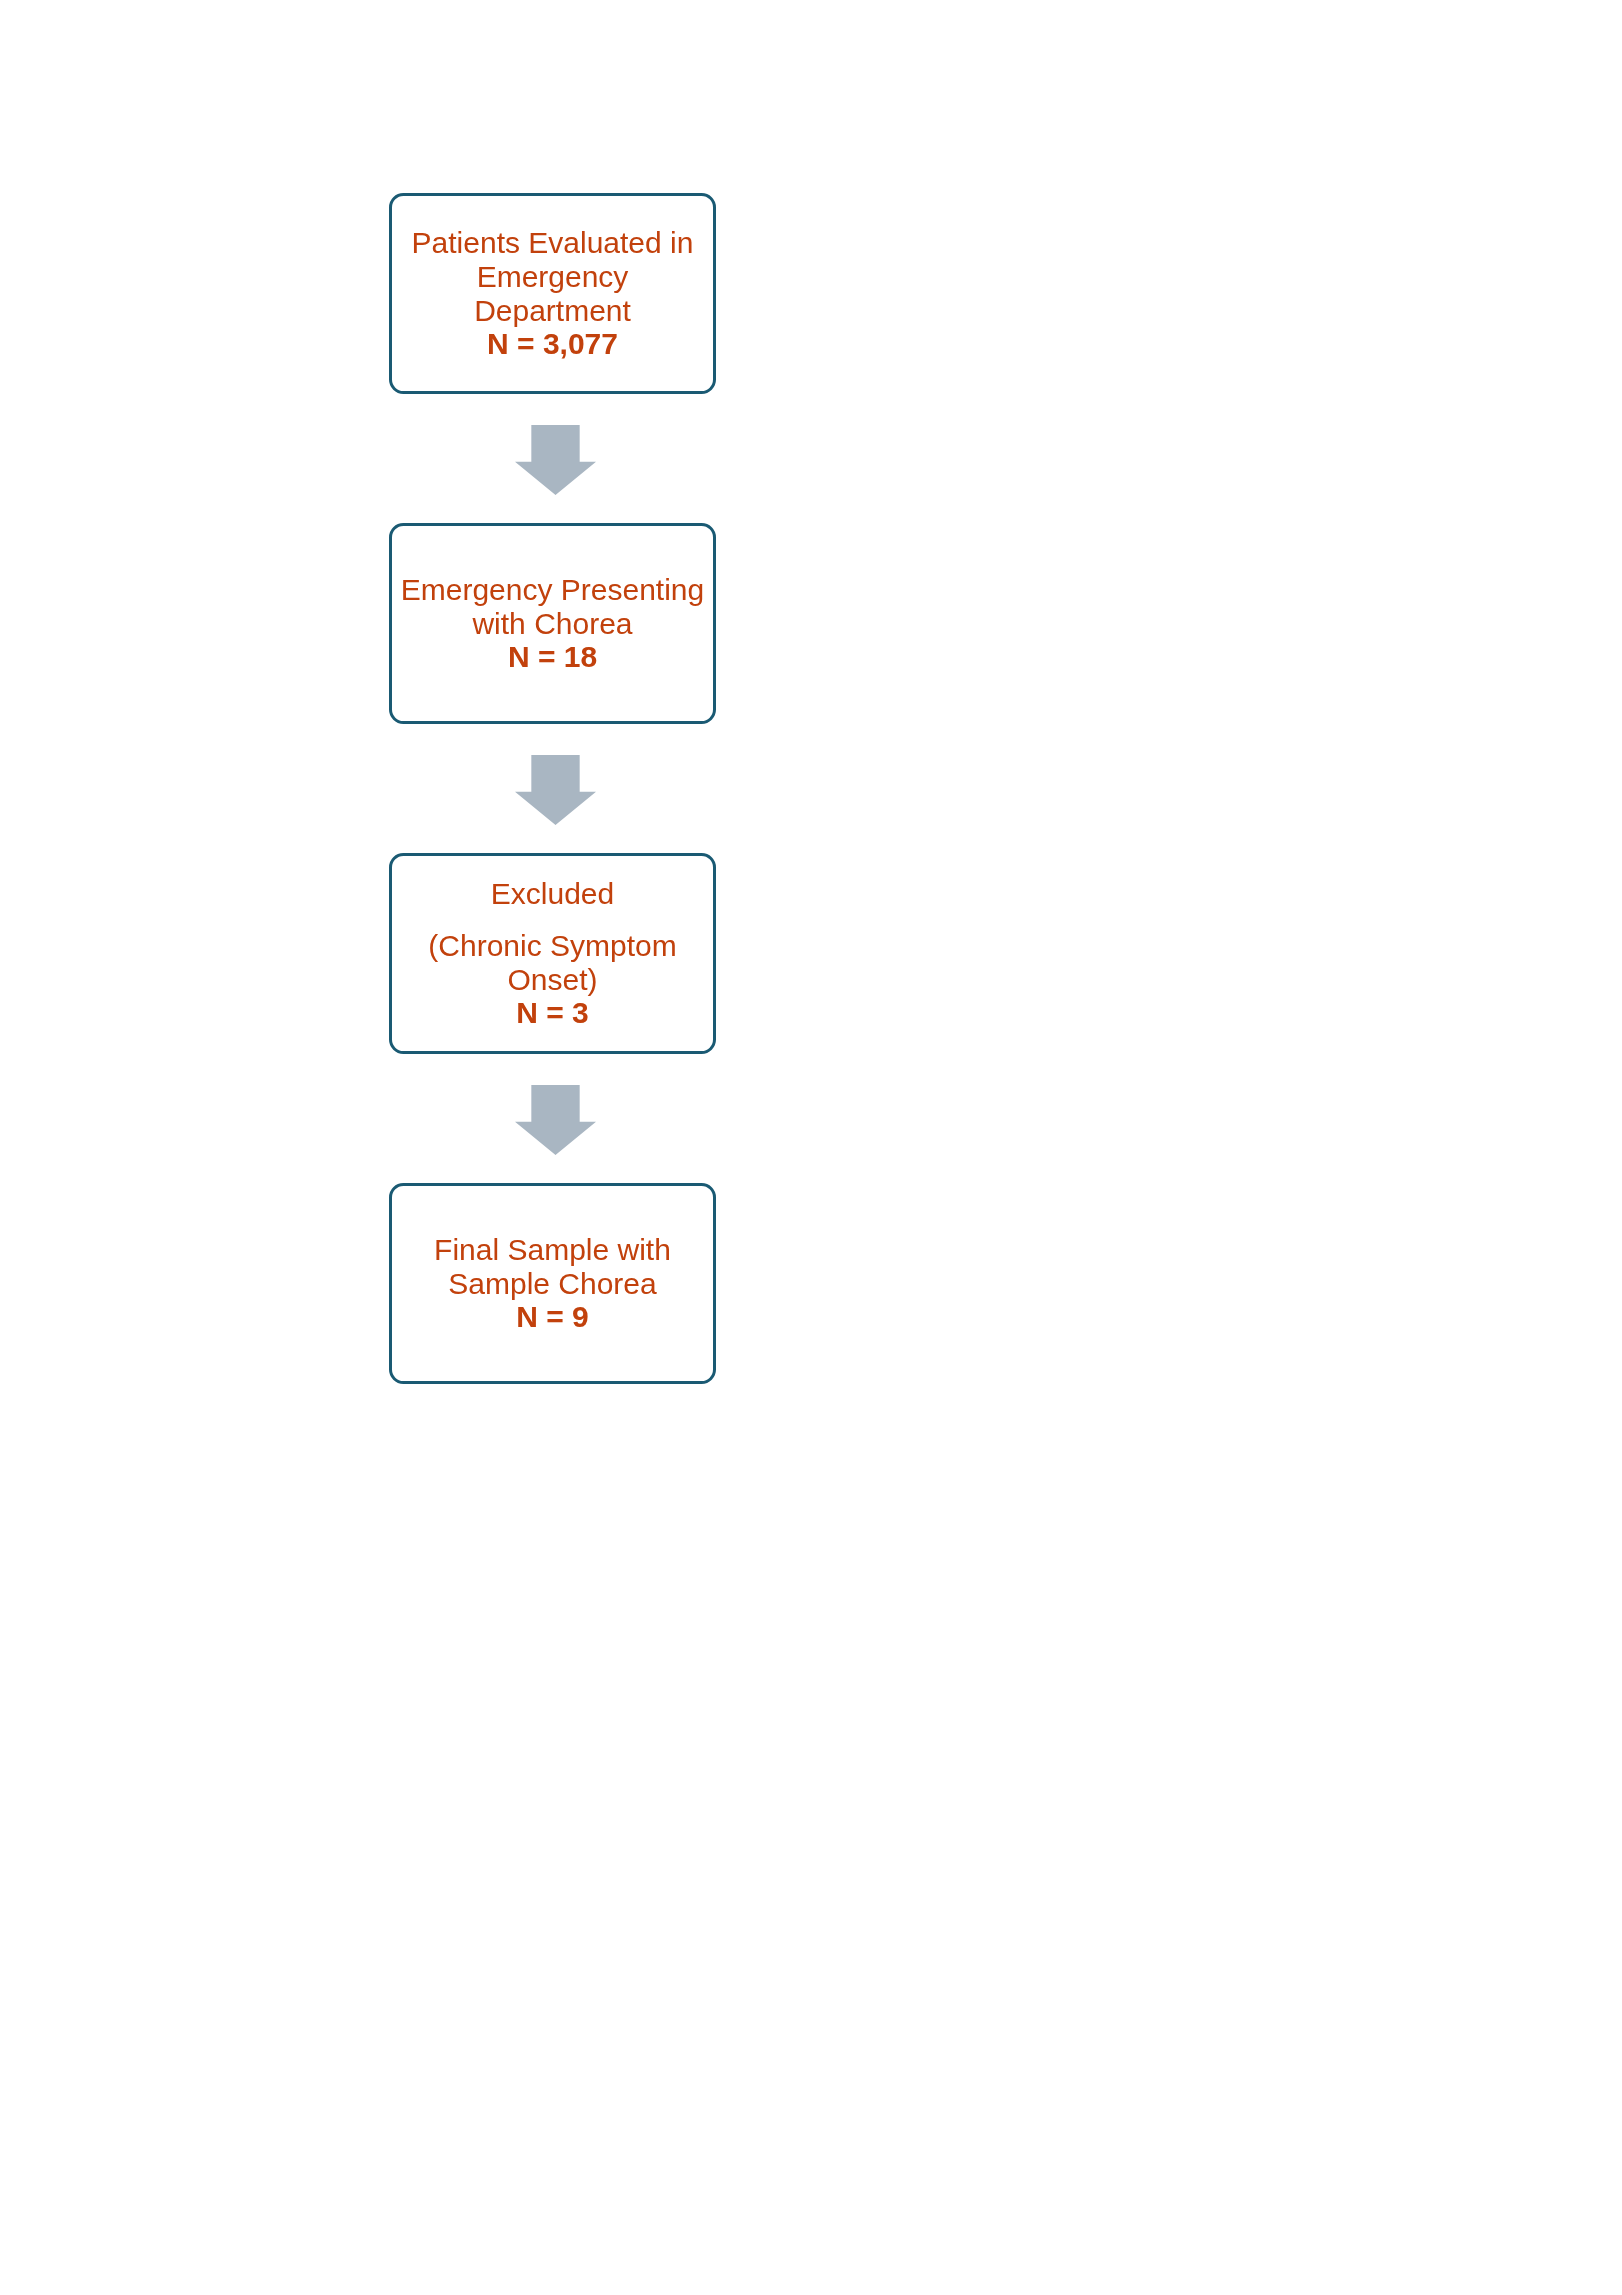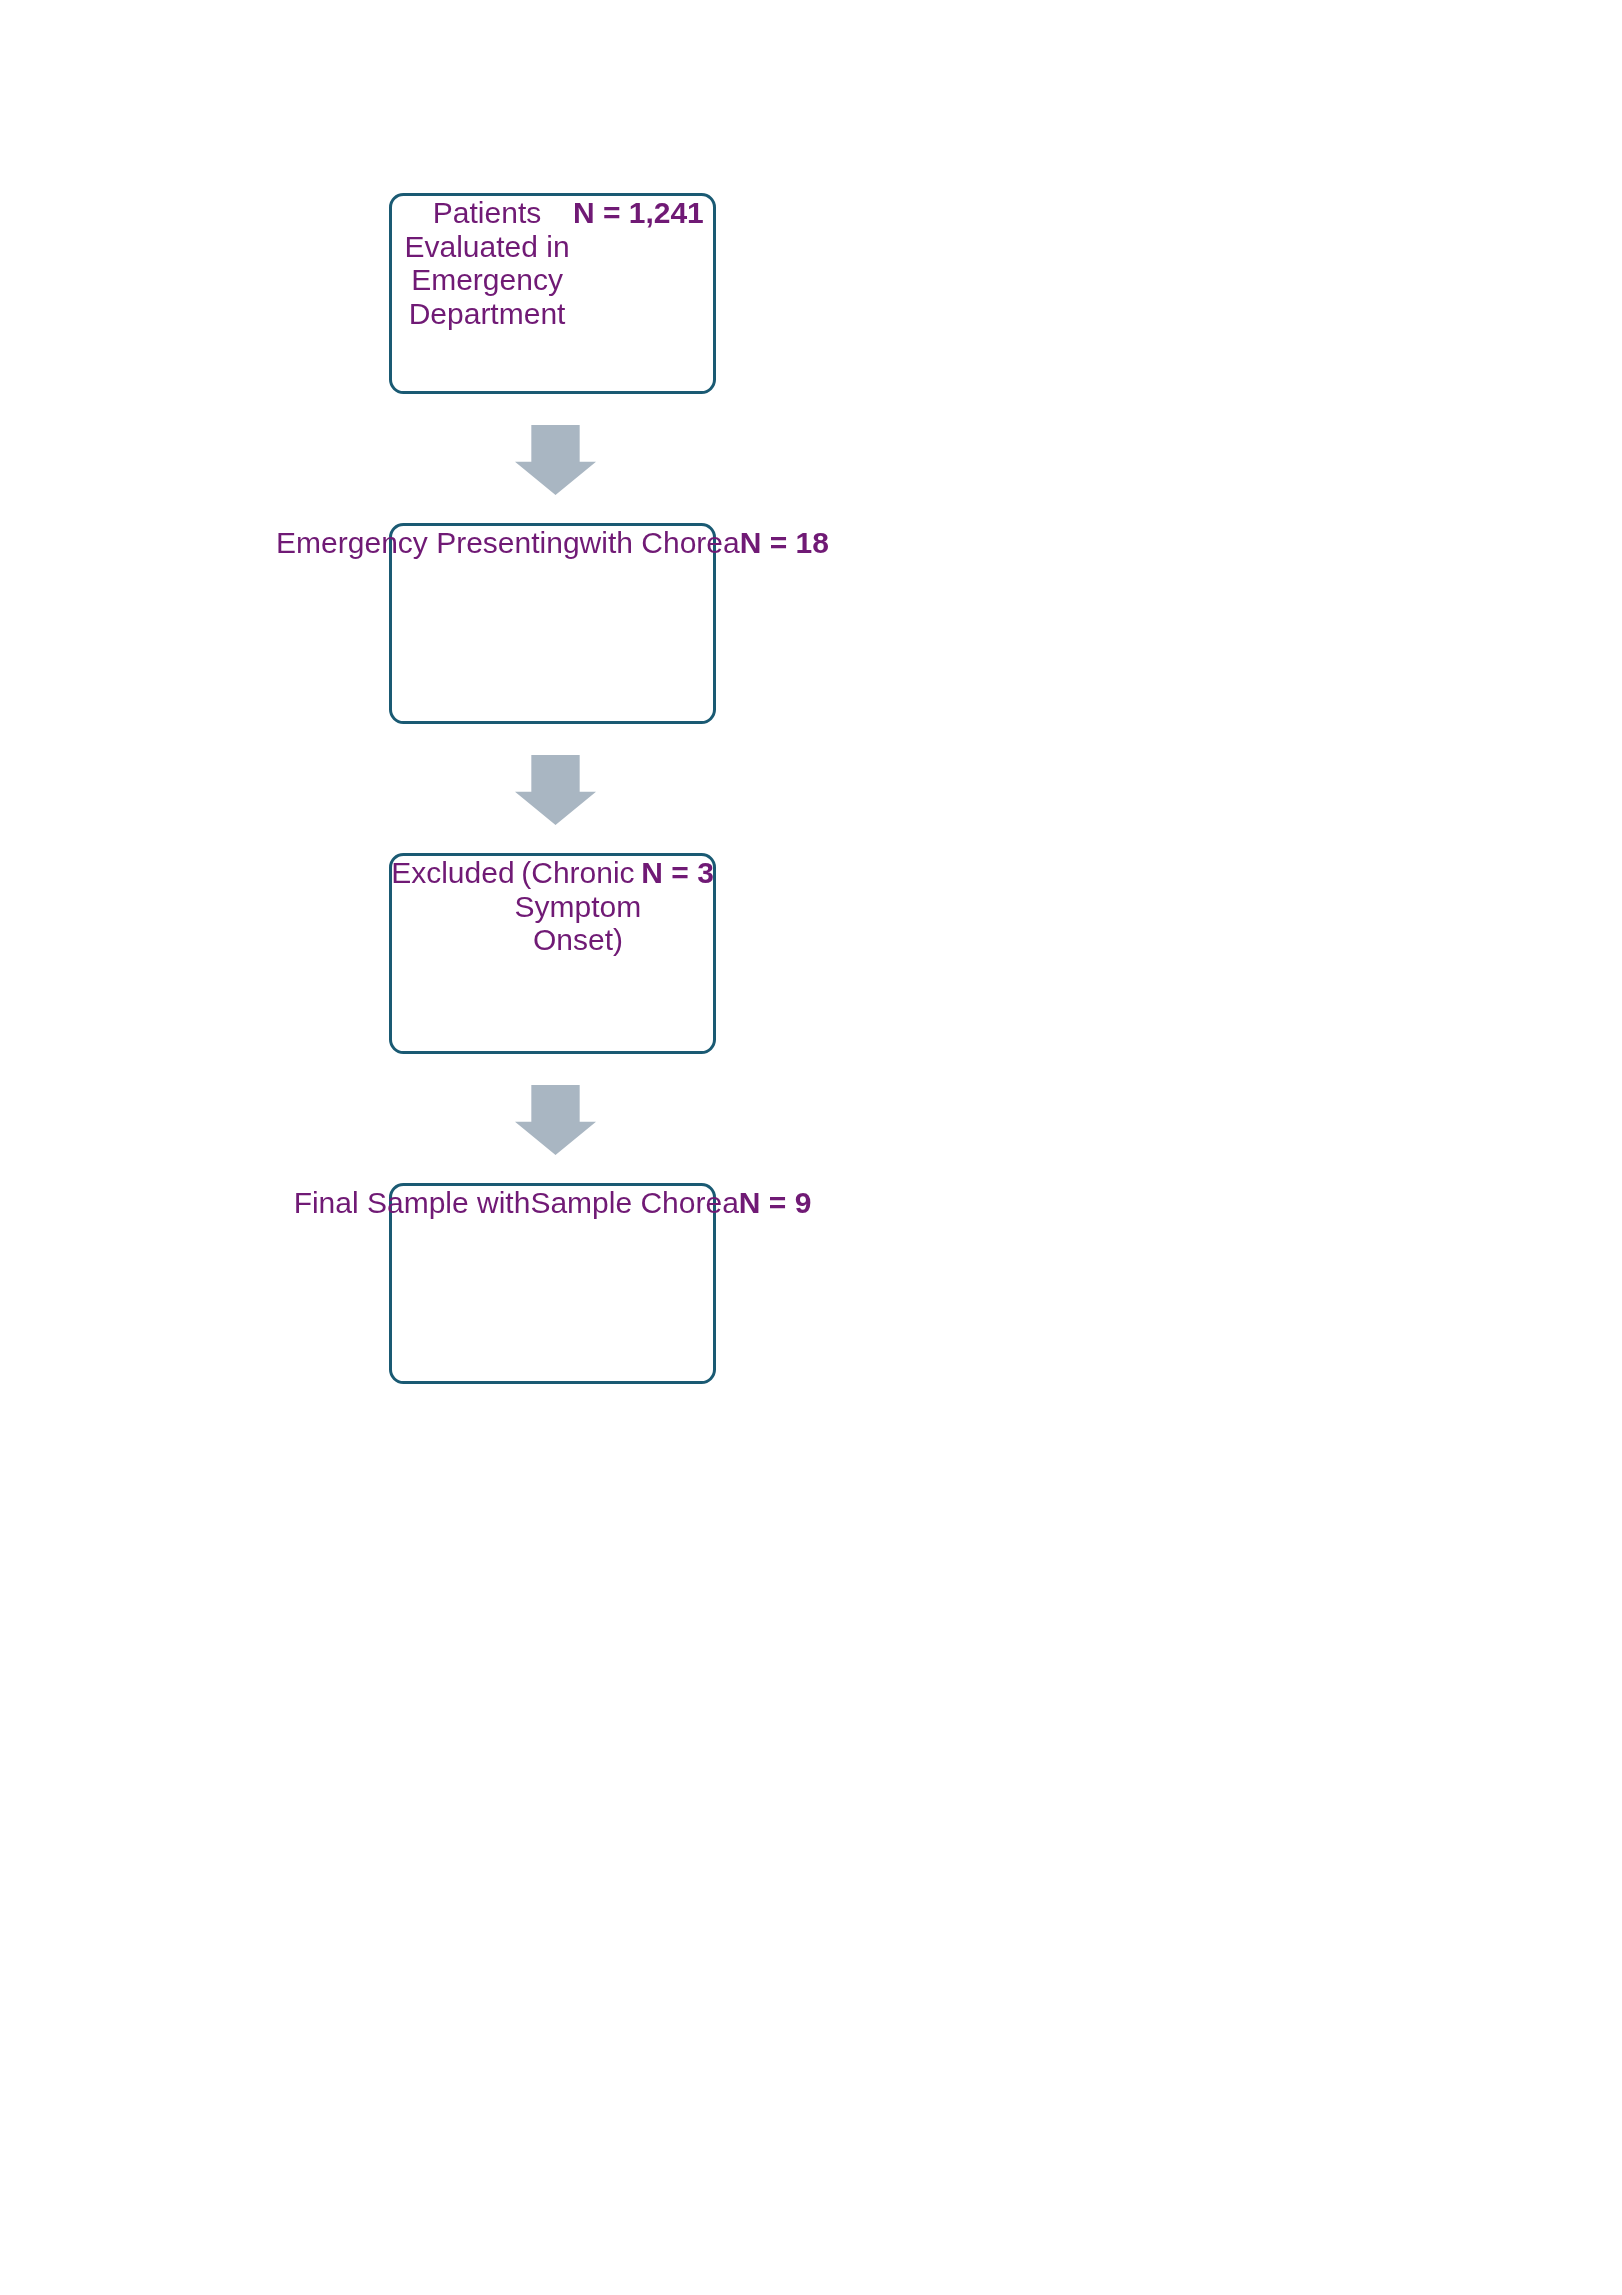--- a/index.html
+++ b/index.html
@@ -23,24 +23,25 @@
   }
 
   .flow-node {
     box-sizing: border-box;
     width: 327px;
     height: 201px;
     border: 3.3px solid #1a5a73;
     border-radius: 14.4px;
     background: #ffffff;
     display: flex;
-    flex-direction: row;
+    flex-direction: column;
+    align-items: center;
     justify-content: center;
     text-align: center;
-    color: #701a75;
+    color: #c2410c;
     font-size: 30px;
     line-height: 1.12;
     padding: 0 9.2px;
   }
 
   .node-line {
     display: block;
     white-space: nowrap;
   }
   .node-line.wrap {
@@ -68,21 +69,21 @@
     display: block;
   }
 </style>
 </head>
 <body>
 
 <div id="flowchart">
 
   <div class="flow-node">
     <span class="node-line wrap">Patients Evaluated in Emergency Department</span>
-    <span class="node-count">N = 1,241</span>
+    <span class="node-count">N = 3,077</span>
   </div>
 
   <div class="connector">
     <svg width="81" height="70" viewBox="0 0 124 107">
       <polygon points="25,0 99,0 99,56 124,56 62,107 0,56 25,56" fill="#a9b6c2"></polygon>
     </svg>
   </div>
 
   <div class="flow-node">
     <span class="node-line">Emergency Presenting</span>

